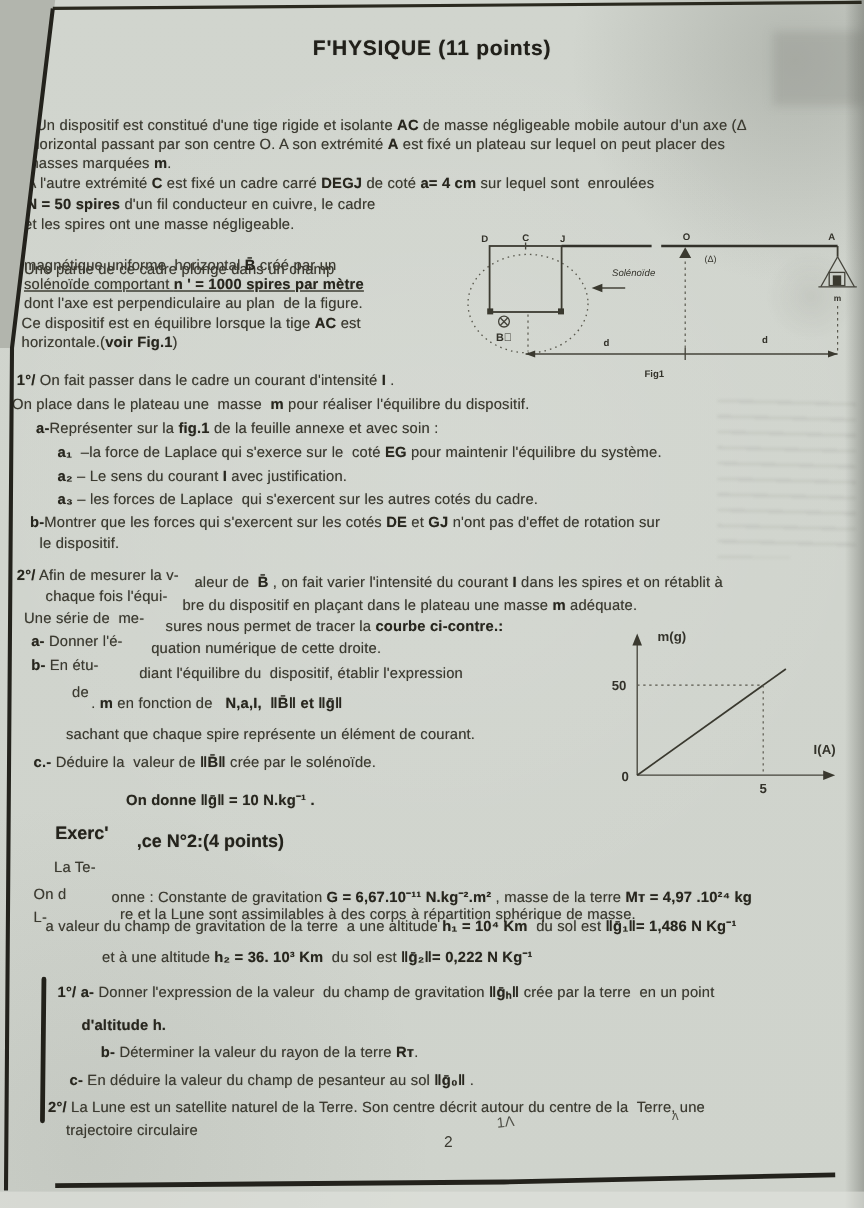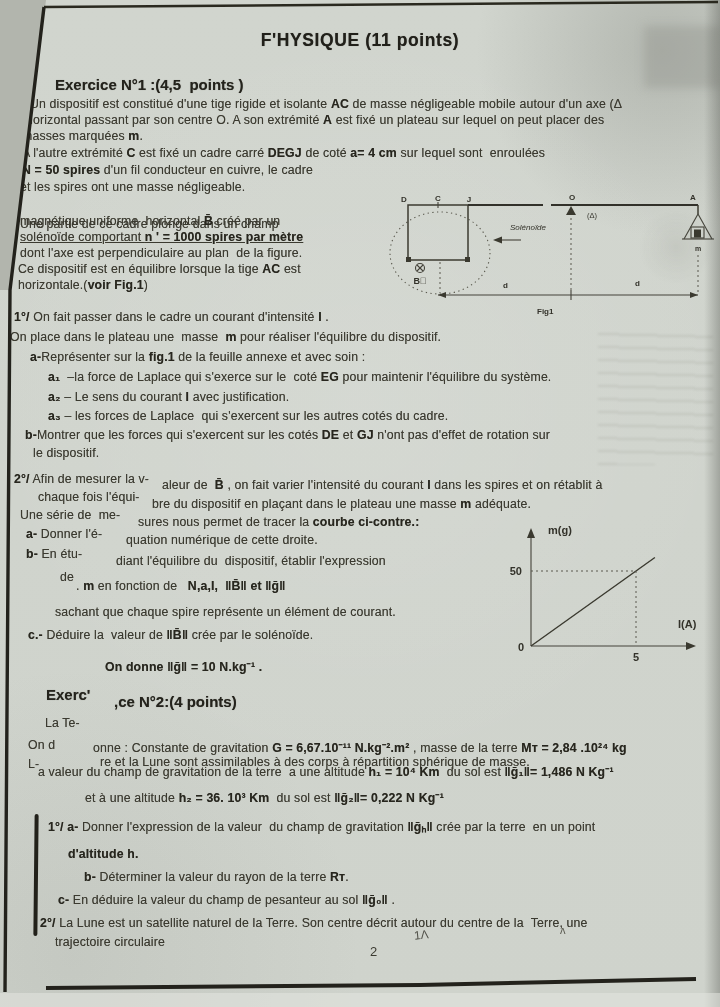--- a/index.html
+++ b/index.html
@@ -49,21 +49,20 @@
 </head>
 <body>
 
 <div class="page">
 
   <div class="patch-tr"></div>
   <div class="smudge smudge1"></div>
   <div class="smudge smudge2"></div>
 
   <div class="title">F'HYSIQUE (11 points)</div>
-  <div class="h1 ex1">Exercice N°1 :(4,5  points )</div>
   <div class="h1 ex2a">Exerc'</div>
   <div class="h1 ex2b">,ce N°2:(4 points)</div>
 
   <div id="lines">
       <div class="tl" style="left: 30px; top: 97px;"><span>Un dispositif est constitué d'une tige rigide et isolante </span><span class="seg-b">AC</span><span> de masse négligeable mobile autour d'un axe (Δ</span></div>
       <div class="tl" style="left: 26px; top: 113px;"><span>horizontal passant par son centre O. A son extrémité </span><span class="seg-b">A</span><span> est fixé un plateau sur lequel on peut placer des</span></div>
       <div class="tl" style="left: 22px; top: 129px;"><span>masses marquées </span><span class="seg-b">m</span><span>.</span></div>
       <div class="tl" style="left: 22px; top: 146px;"><span>A l'autre extrémité </span><span class="seg-b">C</span><span> est fixé un cadre carré </span><span class="seg-b">DEGJ</span><span> de coté </span><span class="seg-b">a= 4 cm</span><span> sur lequel sont  enroulées</span></div>
       <div class="tl" style="left: 22px; top: 163px;"><span></span><span class="seg-b">N = 50 spires</span><span> d'un fil conducteur en cuivre, le cadre</span></div>
       <div class="tl" style="left: 20px; top: 180px;"><span>et les spires ont une masse négligeable.</span></div>
@@ -92,21 +91,21 @@
       <div class="tl" style="left: 26px; top: 547px;"><span></span><span class="seg-b">b-</span><span> En étu-</span></div>
       <div class="tl" style="left: 116px; top: 554px;"><span>diant l'équilibre du  dispositif, établir l'expression</span></div>
       <div class="tl" style="left: 60px; top: 570px;"><span>de</span></div>
       <div class="tl" style="left: 76px; top: 579px;"><span>. </span><span class="seg-b">m</span><span> en fonction de   </span><span class="seg-b">N,a,I,  ‖B̄‖ et ‖ḡ‖</span><span></span></div>
       <div class="tl" style="left: 55px; top: 605px;"><span>sachant que chaque spire représente un élément de courant.</span></div>
       <div class="tl" style="left: 28px; top: 628px;"><span></span><span class="seg-b">c.-</span><span> Déduire la  valeur de </span><span class="seg-b">‖B̄‖</span><span> crée par le solénoïde.</span></div>
       <div class="tl" style="left: 105px; top: 660px;"><span></span><span class="seg-b">On donne ‖ḡ‖ = 10 N.kg⁻¹ .</span><span></span></div>
       <div class="tl" style="left: 45px; top: 716px;"><span>La Te-</span></div>
       <div class="tl" style="left: 100px; top: 721px; margin-top: 34px;"><span>re et la Lune sont assimilables à des corps à répartition sphérique de masse.</span></div>
       <div class="tl" style="left: 28px; top: 738px;"><span>On d</span></div>
-      <div class="tl" style="left: 93px; top: 741px;"><span>onne : Constante de gravitation </span><span class="seg-b">G = 6,67.10⁻¹¹ N.kg⁻².m²</span><span> , masse de la terre </span><span class="seg-b">Mᴛ = 2,84 .10²⁴ kg</span><span></span></div>
+      <div class="tl" style="left: 93px; top: 741px;"><span>onne : Constante de gravitation </span><span class="seg-b">G = 6,67.10⁻¹¹ N.kg⁻².m²</span><span> , masse de la terre </span><span class="seg-b">Mᴛ = 4,97 .10²⁴ kg</span><span></span></div>
       <div class="tl" style="left: 28px; top: 757px;"><span>L-</span></div>
       <div class="tl" style="left: 38px; top: 765px;"><span>a valeur du champ de gravitation de la terre  a une altitude </span><span class="seg-b">h₁ = 10⁴ Km</span><span>  du sol est </span><span class="seg-b">‖ḡ₁‖= 1,486 N Kg⁻¹</span><span></span></div>
       <div class="tl" style="left: 85px; top: 791px;"><span>et à une altitude </span><span class="seg-b">h₂ = 36. 10³ Km</span><span>  du sol est </span><span class="seg-b">‖ḡ₂‖= 0,222 N Kg⁻¹</span><span></span></div>
       <div class="tl" style="left: 48px; top: 820px;"><span></span><span class="seg-b">1°/ a-</span><span> Donner l'expression de la valeur  du champ de gravitation </span><span class="seg-b">‖ḡₕ‖</span><span> crée par la terre  en un point</span></div>
       <div class="tl" style="left: 68px; top: 847px;"><span></span><span class="seg-b">d'altitude h.</span><span></span></div>
       <div class="tl" style="left: 60px; top: 870px; padding-left: 24px;"><span></span><span class="seg-b">b-</span><span> Déterminer la valeur du rayon de la terre </span><span class="seg-b">Rᴛ</span><span>.</span></div>
       <div class="tl" style="left: 58px; top: 893px;"><span></span><span class="seg-b">c-</span><span> En déduire la valeur du champ de pesanteur au sol </span><span class="seg-b">‖ḡ₀‖</span><span> .</span></div>
       <div class="tl" style="left: 40px; top: 916px;"><span></span><span class="seg-b">2°/</span><span> La Lune est un satellite naturel de la Terre. Son centre décrit autour du centre de la  Terre, une</span></div>
       <div class="tl" style="left: 55px; top: 935px;"><span>trajectoire circulaire</span></div>
     </div>

